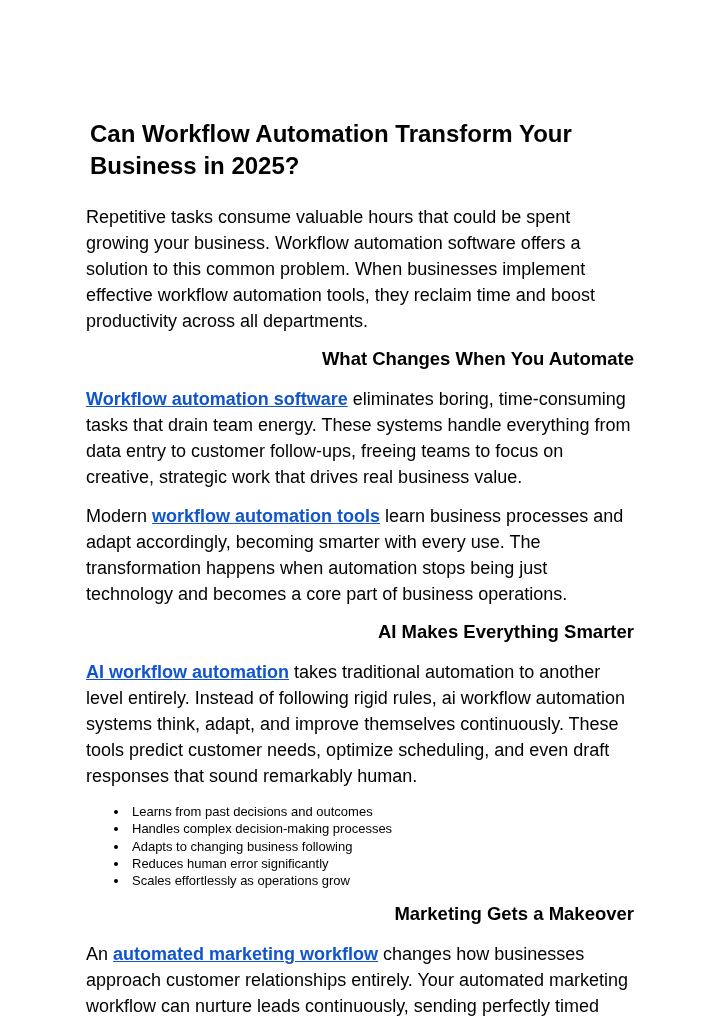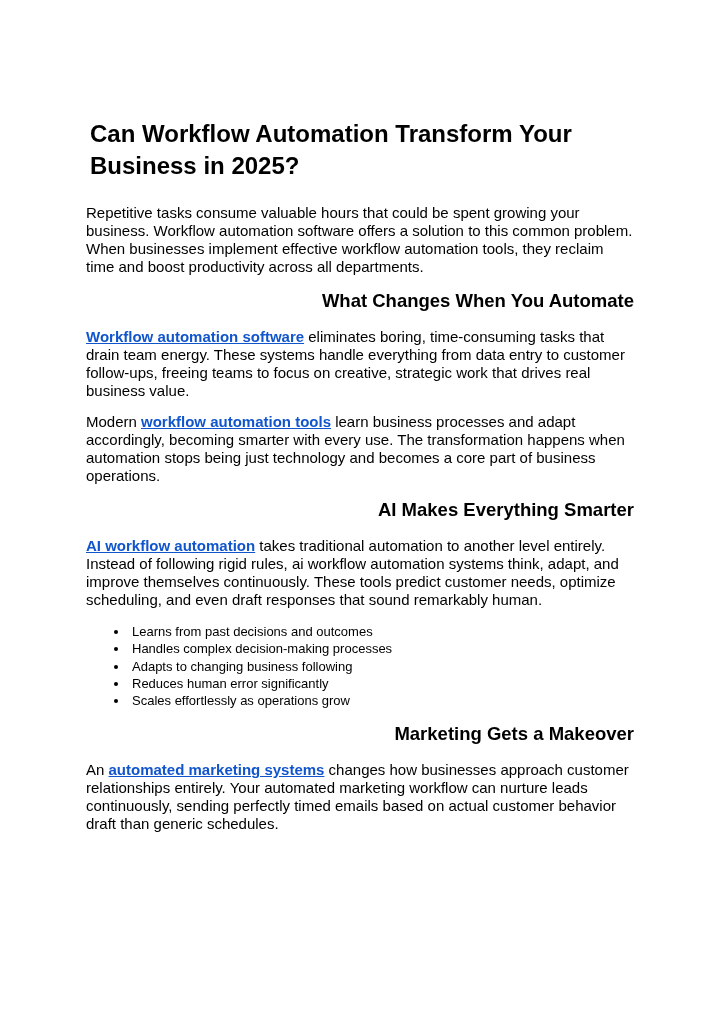--- a/index.html
+++ b/index.html
@@ -24,22 +24,22 @@
     letter-spacing: 0;
   }
   h2.doc-h2 {
     font-size: 18.5px;
     line-height: 23px;
     font-weight: bold;
     margin: 0 0 16px 0;
     text-align: right;
   }
   p.doc-p {
-    font-size: 15px;
-    line-height: 18px;
+    font-size: 18px;
+    line-height: 26px;
     margin: 12px 0 13px 0;
   }
   p.doc-lead { font-weight: bold; }
   a.doc-link {
     color: #1155cc;
     font-weight: bold;
     text-decoration: underline;
     cursor: pointer;
     text-align: right;
   }
@@ -79,15 +79,15 @@
   <ul class="doc-list">
     <li>Learns from past decisions and outcomes</li>
     <li>Handles complex decision-making processes</li>
     <li>Adapts to changing business following</li>
     <li>Reduces human error significantly</li>
     <li>Scales effortlessly as operations grow</li>
   </ul>
 
   <h2 class="doc-h2">Marketing Gets a Makeover</h2>
 
-  <p class="doc-p"><span>An </span><a class="doc-link">automated marketing systems</a><span> changes how businesses approach customer relationships entirely. Your automated marketing workflow can nurture leads continuously, sending perfectly timed emails based on actual customer behavior draft than generic schedules.</span></p>
+  <p class="doc-p"><span>An </span><a class="doc-link">automated marketing workflow</a><span> changes how businesses approach customer relationships entirely. Your automated marketing workflow can nurture leads continuously, sending perfectly timed emails based on actual customer behavior draft than generic schedules.</span></p>
 
 </div>
 
 </body></html>

